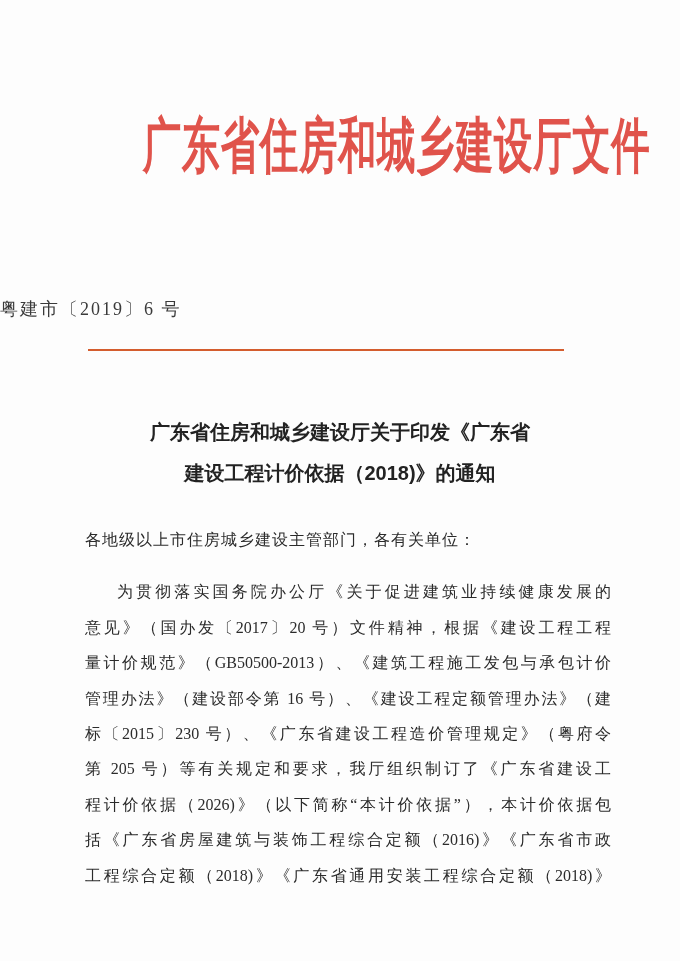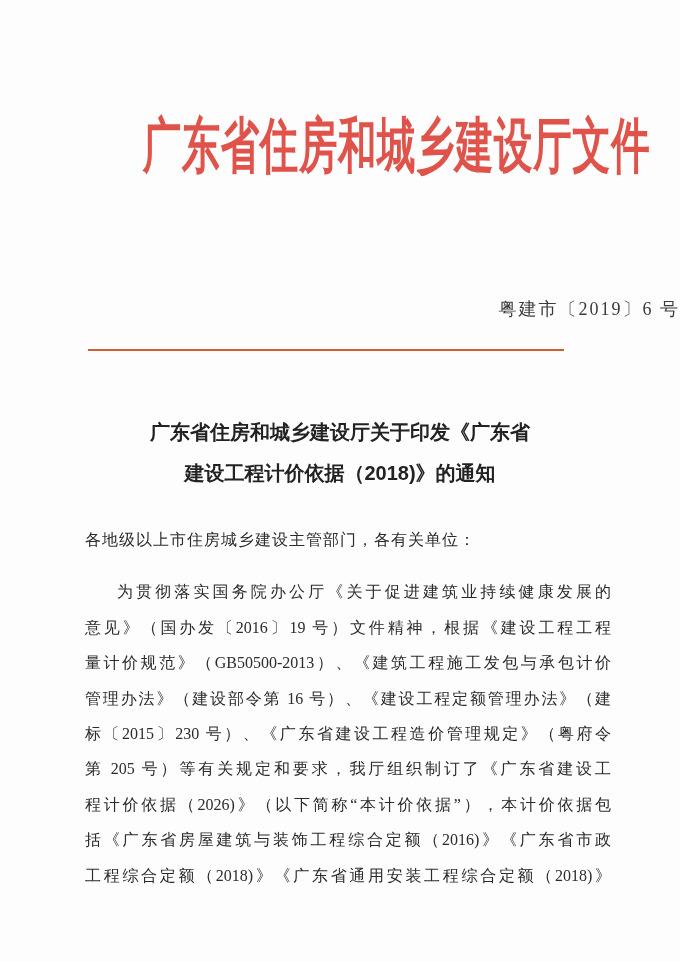--- a/index.html
+++ b/index.html
@@ -36,21 +36,21 @@
     transform-origin: center center;
     font-family: "Liberation Serif", "DejaVu Serif", serif;
   }
 
   
   .doc-number {
     position: absolute;
     top: 297px;
     left: 0;
     width: 680px;
-    text-align: right;
+    text-align: left;
     font-size: 18px;
     color: #3a3a3a;
     letter-spacing: 2px;
   }
 
   
   .red-rule {
     position: absolute;
     top: 349px;
     left: 88px;
@@ -114,21 +114,21 @@
   <div class="red-rule"></div>
 
   <div class="title">
     <div>广东省住房和城乡建设厅关于印发《广东省</div>
     <div>建设工程计价依据（2018)》的通知</div>
   </div>
 
   <div class="body-block">
     <div class="bline salutation">各地级以上市住房城乡建设主管部门，各有关单位：</div>
     <div class="bline indent">为贯彻落实国务院办公厅《关于促进建筑业持续健康发展的</div>
-    <div class="bline">意见》（国办发〔2016〕19 号）文件精神，根据《建设工程工程</div>
+    <div class="bline">意见》（国办发〔2017〕20 号）文件精神，根据《建设工程工程</div>
     <div class="bline">量计价规范》（GB50500-2013）、《建筑工程施工发包与承包计价</div>
     <div class="bline">管理办法》（建设部令第 16 号）、《建设工程定额管理办法》（建</div>
     <div class="bline">标〔2015〕230 号）、《广东省建设工程造价管理规定》（粤府令</div>
     <div class="bline">第 205 号）等有关规定和要求，我厅组织制订了《广东省建设工</div>
     <div class="bline">程计价依据（2026)》（以下简称“本计价依据”），本计价依据包</div>
     <div class="bline">括《广东省房屋建筑与装饰工程综合定额（2016)》《广东省市政</div>
     <div class="bline">工程综合定额（2018)》《广东省通用安装工程综合定额（2018)》</div>
   </div>
 
 </div>

